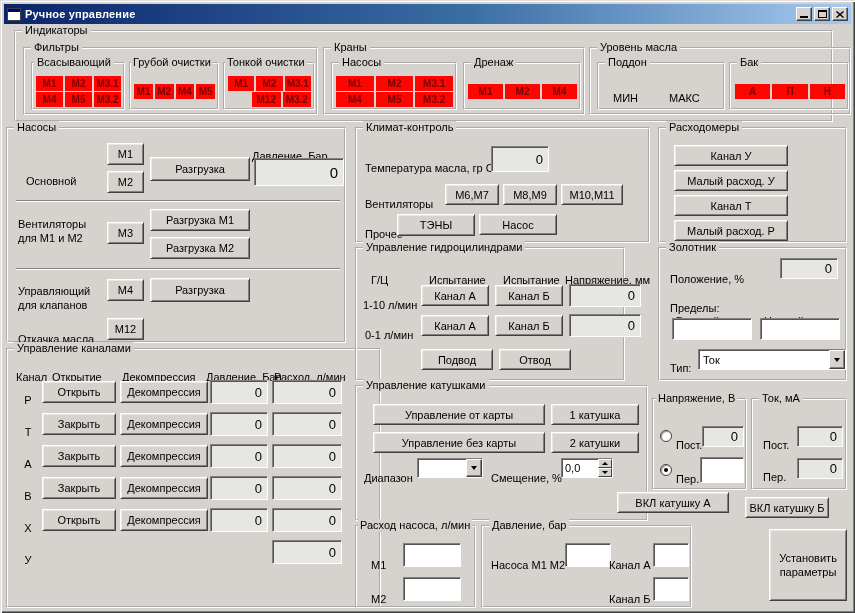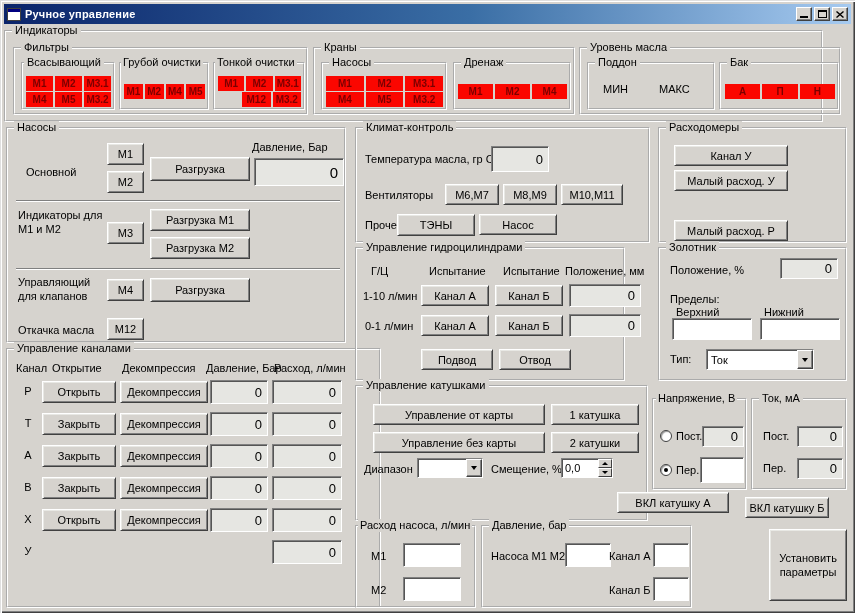--- a/index.html
+++ b/index.html
@@ -28,21 +28,21 @@
     box-shadow: inset -1px -1px 0 #808080;
     display: flex; align-items: center; justify-content: center; cursor: pointer;
   }
   .glyph-min { width: 8px; height: 2px; background: #000; align-self: flex-end; margin-bottom: 2px; }
   .glyph-max { width: 9px; height: 8px; border: 1px solid #000; border-top-width: 2px; }
   .group { position: absolute; border: 2px groove #ffffff; }
   .legend {
     position: absolute; top: -8px; left: 6px; height: 13px; line-height: 13px;
     background: #d6d3ce; padding: 0 3px; white-space: nowrap;
   }
-  .label { position: absolute; white-space: nowrap; line-height: 13px; }
+  .label { position: absolute; white-space: nowrap; line-height: 13px; margin-top: 9px; }
   .wrap { white-space: normal; line-height: 14px; }
   .btn {
     position: absolute; background: #d6d3ce; color: #000; font: inherit;
     border: 1px solid; border-color: #ffffff #404040 #404040 #ffffff;
     box-shadow: inset 1px 1px 0 #e8e8e4, inset -1px -1px 0 #808080;
     display: flex; align-items: center; justify-content: center;
     white-space: nowrap; cursor: pointer;
   }
   .btn.ml { white-space: normal; text-align: center; line-height: 14px; }
   .display {
@@ -114,21 +114,21 @@
           <span class="glyph-max"></span>
         </span>
       <span class="winbtn">
           <svg width="8" height="7" viewBox="0 0 8 7">
             <path d="M0.5 0.5 L7.5 6.5 M7.5 0.5 L0.5 6.5" stroke="#000" stroke-width="1.4" fill="none"></path>
           </svg>
         </span>
     </span>
   </div>
 
-  <div class="group" style="left:4px;top:30px;width:819px;height:92px">
+  <div class="group" style="left:14px;top:30px;width:819px;height:92px">
     <span class="legend">Индикаторы</span>
 
     <div class="group" style="left:7px;top:15px;width:295px;height:68px">
       <span class="legend">Фильтры</span>
 
       <div class="group" style="left:6px;top:13px;width:94px;height:48px">
         <span class="legend" style="left:1px">Всасывающий</span>
         <div class="ind-row" style="left:3px;top:12px;width:85px">
           <span class="ind">М1</span>
           <span class="ind">М2</span>
@@ -217,21 +217,21 @@
 
     <span class="label" style="left:18px;top:37px">Основной</span>
     <button class="btn" style="left:99px;top:14px;width:37px;height:22px">М1</button>
     <button class="btn" style="left:99px;top:42px;width:37px;height:22px">М2</button>
     <button class="btn" style="left:142px;top:28px;width:100px;height:24px">Разгрузка</button>
     <span class="label" style="left:244px;top:12px">Давление, Бар</span>
     <div class="display big" style="left:246px;top:29px;width:90px;height:28px">0</div>
 
     <div class="sep" style="left:8px;top:71px;width:324px"></div>
 
-    <span class="label wrap" style="left:10px;top:79px;width:86px">Индикаторы для М1 и М2</span>
+    <span class="label wrap" style="left:10px;top:79px;width:86px">Вентиляторы для М1 и М2</span>
     <button class="btn" style="left:99px;top:93px;width:37px;height:22px">М3</button>
     <button class="btn" style="left:142px;top:80px;width:100px;height:22px">Разгрузка М1</button>
     <button class="btn" style="left:142px;top:108px;width:100px;height:22px">Разгрузка М2</button>
 
     <div class="sep" style="left:8px;top:139px;width:324px"></div>
 
     <span class="label wrap" style="left:10px;top:146px;width:86px">Управляющий для клапанов</span>
     <button class="btn" style="left:99px;top:150px;width:37px;height:22px">М4</button>
     <button class="btn" style="left:142px;top:149px;width:100px;height:24px">Разгрузка</button>
 
@@ -293,54 +293,55 @@
     <span class="label" style="left:8px;top:90px">Прочее</span>
     <button class="btn" style="left:40px;top:85px;width:78px;height:22px">ТЭНЫ</button>
     <button class="btn" style="left:122px;top:85px;width:78px;height:21px">Насос</button>
   </div>
 
   <div class="group" style="left:355px;top:247px;width:270px;height:134px">
     <span class="legend">Управление гидроцилиндрами</span>
     <span class="label" style="left:14px;top:16px">Г/Ц</span>
     <span class="label" style="left:72px;top:16px">Испытание</span>
     <span class="label" style="left:146px;top:16px">Испытание</span>
-    <span class="label" style="left:208px;top:16px">Положение, мм</span>
+    <span class="label" style="left:208px;top:16px">Напряжение, мм</span>
 
     <span class="label" style="left:6px;top:41px">1-10 л/мин</span>
     <button class="btn" style="left:64px;top:36px;width:68px;height:21px">Канал А</button>
     <button class="btn" style="left:138px;top:36px;width:68px;height:21px">Канал Б</button>
     <div class="display" style="left:212px;top:35px;width:72px;height:23px">0</div>
 
     <span class="label" style="left:8px;top:71px">0-1 л/мин</span>
     <button class="btn" style="left:64px;top:66px;width:68px;height:21px">Канал А</button>
     <button class="btn" style="left:138px;top:66px;width:68px;height:21px">Канал Б</button>
     <div class="display" style="left:212px;top:65px;width:72px;height:23px">0</div>
 
     <button class="btn" style="left:64px;top:100px;width:72px;height:21px">Подвод</button>
     <button class="btn" style="left:142px;top:100px;width:72px;height:21px">Отвод</button>
   </div>
 
   <div class="group" style="left:658px;top:127px;width:189px;height:116px">
     <span class="legend">Расходомеры</span>
     <button class="btn" style="left:14px;top:16px;width:114px;height:21px">Канал У</button>
     <button class="btn" style="left:14px;top:41px;width:114px;height:21px">Малый расход. У</button>
+    <button class="btn" style="left:14px;top:66px;width:114px;height:21px">Канал Т</button>
     <button class="btn" style="left:14px;top:91px;width:114px;height:21px">Малый расход. Р</button>
   </div>
 
   <div class="group" style="left:658px;top:247px;width:189px;height:134px">
     <span class="legend">Золотник</span>
     <span class="label" style="left:10px;top:15px">Положение, %</span>
     <div class="display" style="left:120px;top:9px;width:58px;height:21px">0</div>
     <span class="label" style="left:10px;top:44px">Пределы:</span>
     <span class="label" style="left:16px;top:57px">Верхний</span>
     <span class="label" style="left:104px;top:57px">Нижний</span>
     <input class="input" style="left: 12px; top: 69px; width: 80px; height: 22px;" value="">
     <input class="input" style="left: 100px; top: 69px; width: 80px; height: 22px;" value="">
     <span class="label" style="left:10px;top:104px">Тип:</span>
-    <div class="combo" style="left:46px;top:100px;width:108px;height:21px">
+    <div class="combo" style="left:38px;top:100px;width:148px;height:21px">
       <span class="combo-val">Ток</span>
       <span class="combo-btn">
           <span class="arr-dn"></span>
         </span>
     </div>
   </div>
 
   <div class="group" style="left:355px;top:385px;width:293px;height:136px">
     <span class="legend">Управление катушками</span>
     <button class="btn" style="left:16px;top:17px;width:172px;height:21px">Управление от карты</button>

